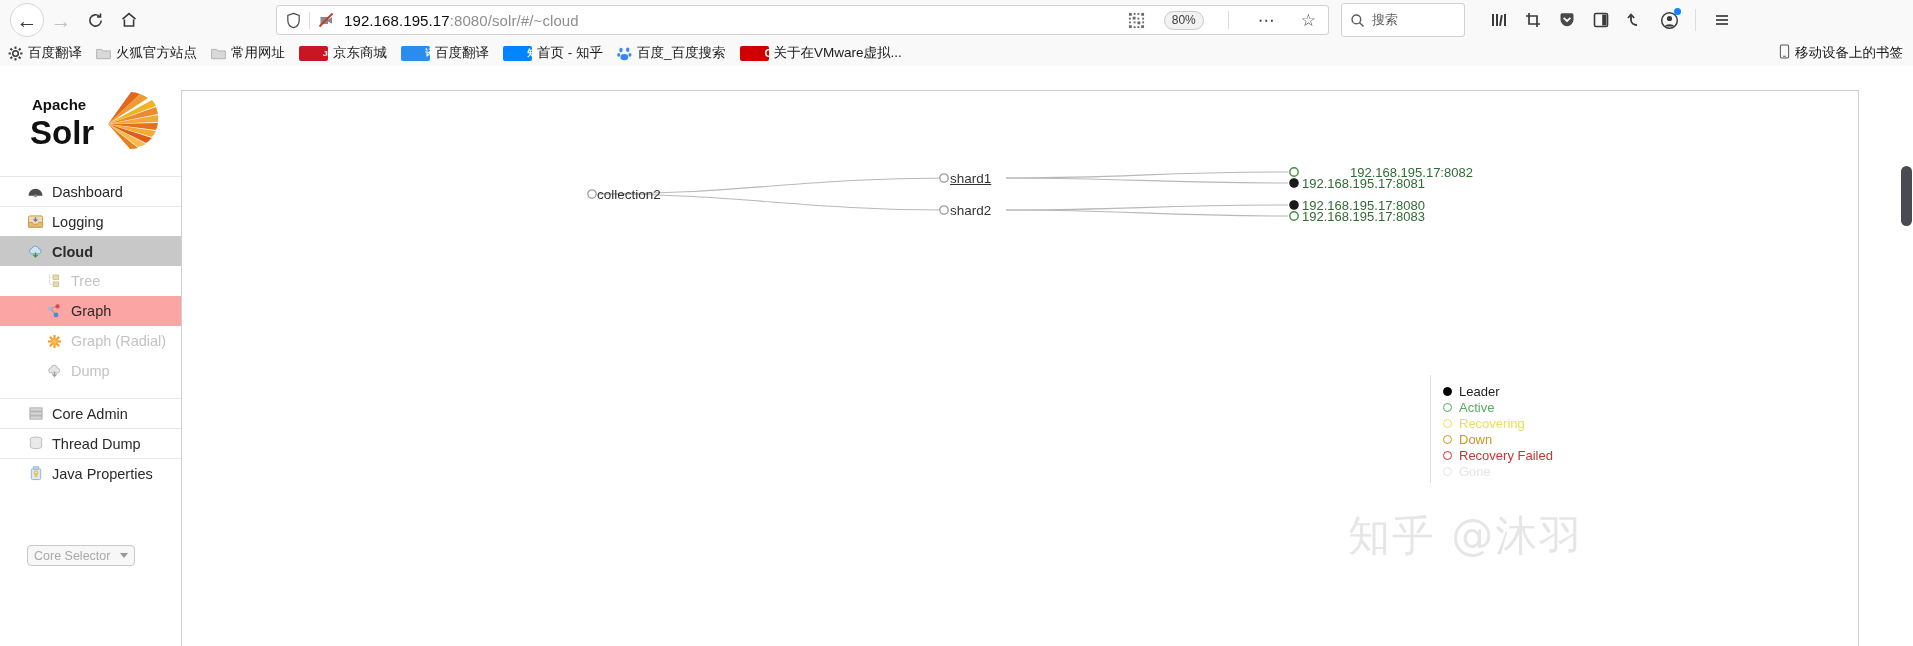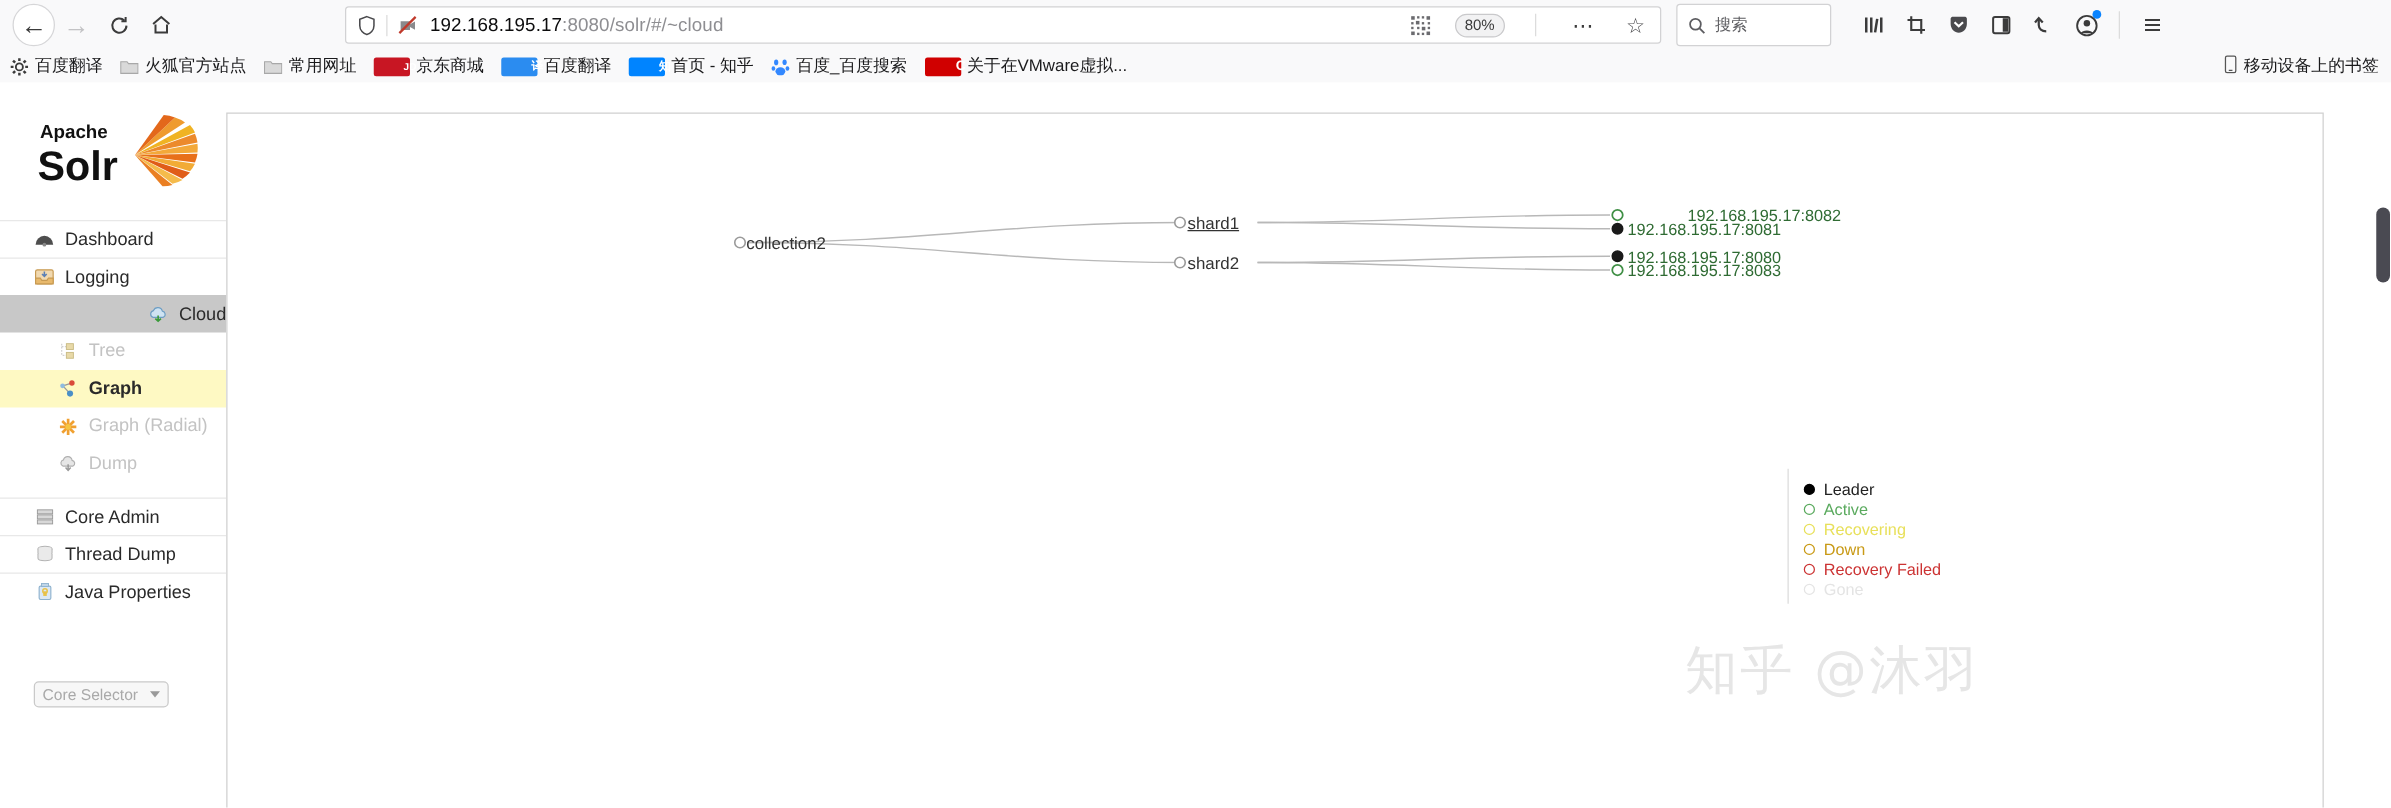--- a/index.html
+++ b/index.html
@@ -176,34 +176,32 @@
     border-top: 1px solid #e8e8e8;
     position: relative;
   }
   .nav-item .nicon {
     width: 17px; height: 17px; margin-right: 8px;
     display:flex; align-items:center; justify-content:center;
     flex: none;
   }
   .nav-item.active {
     background: #c8c8c8;
-    font-weight: normal;
+    font-weight: bold;
     border-top-color: #c8c8c8;
-    justify-content: flex-end;
   }
   .nav-item.sub {
     padding-left: 46px;
     border-top: none;
     height: 30px;
     color: #c3c3c3;
   }
   .nav-item.sub.selected {
-    background: #fef9c3;
+    background: #fca5a5;
     color: #2a2a2a;
-    font-weight: bold;
   }
   .nav-gap { height: 12px; }
   #core-selector {
     position: absolute;
     left: 27px; top: 479px;
     width: 108px; height: 21px;
     border: 1px solid #c9c9c9;
     border-radius: 4px;
     background: #f7f7f7;
     display: flex; align-items: center;

